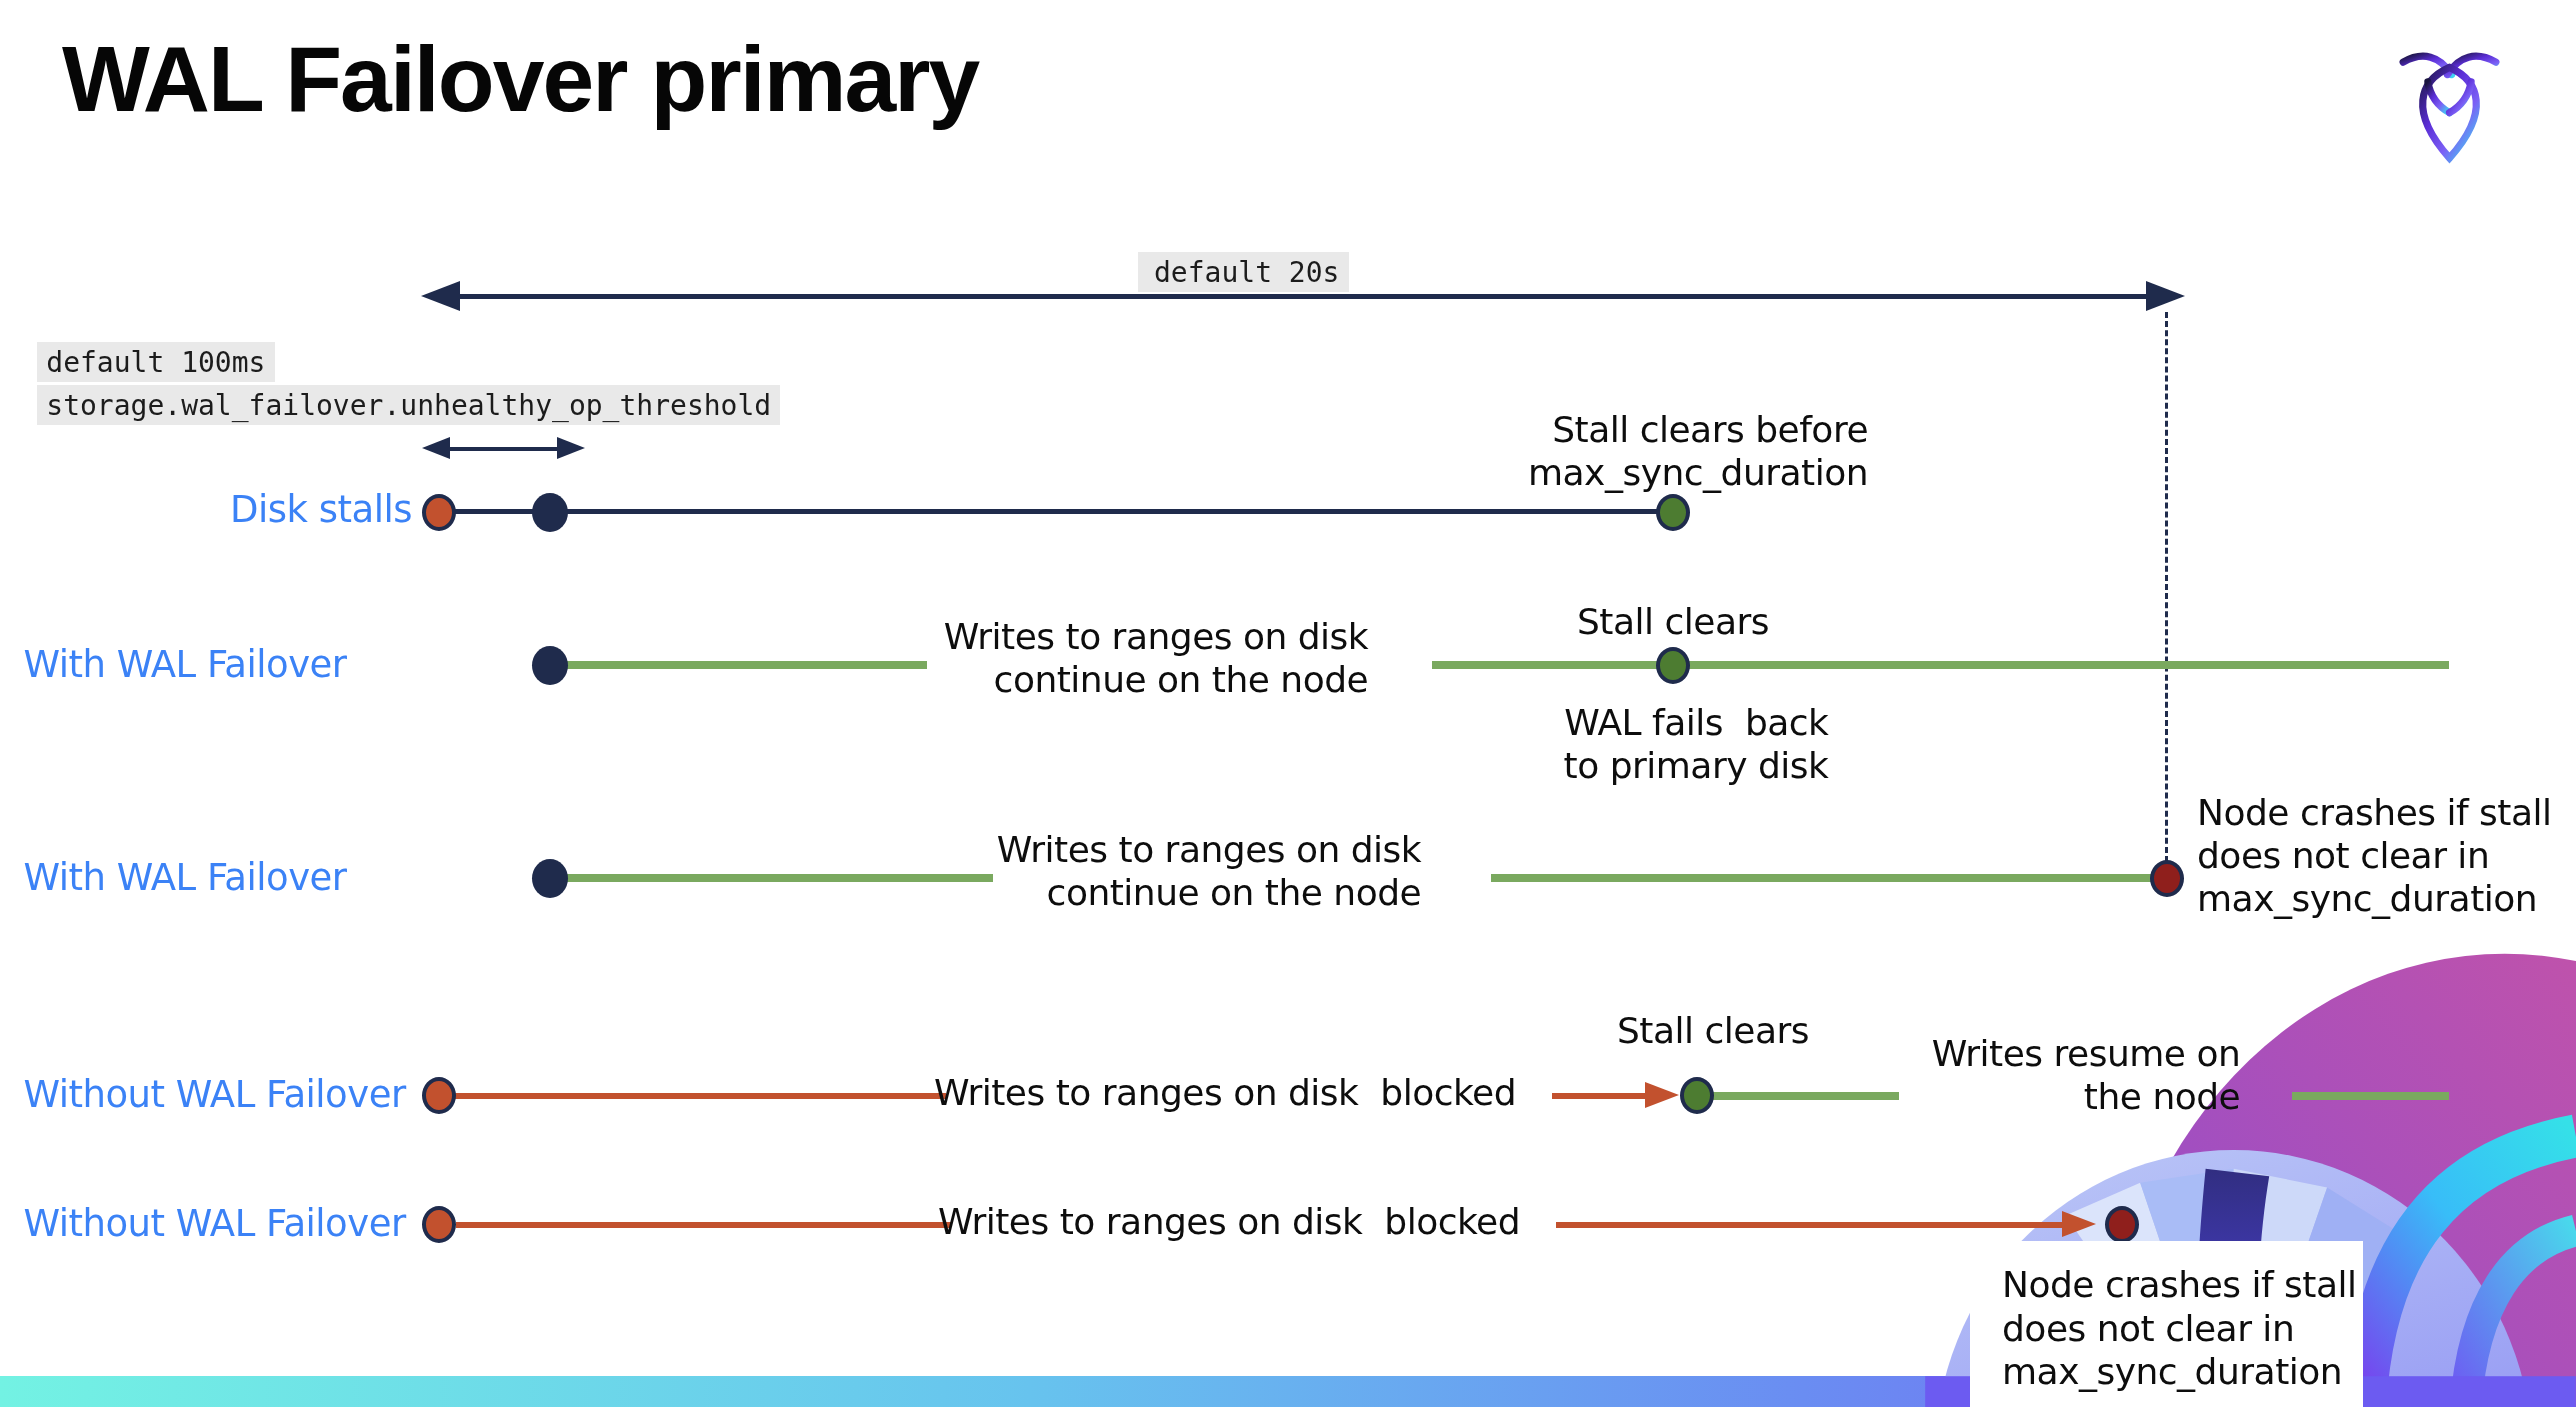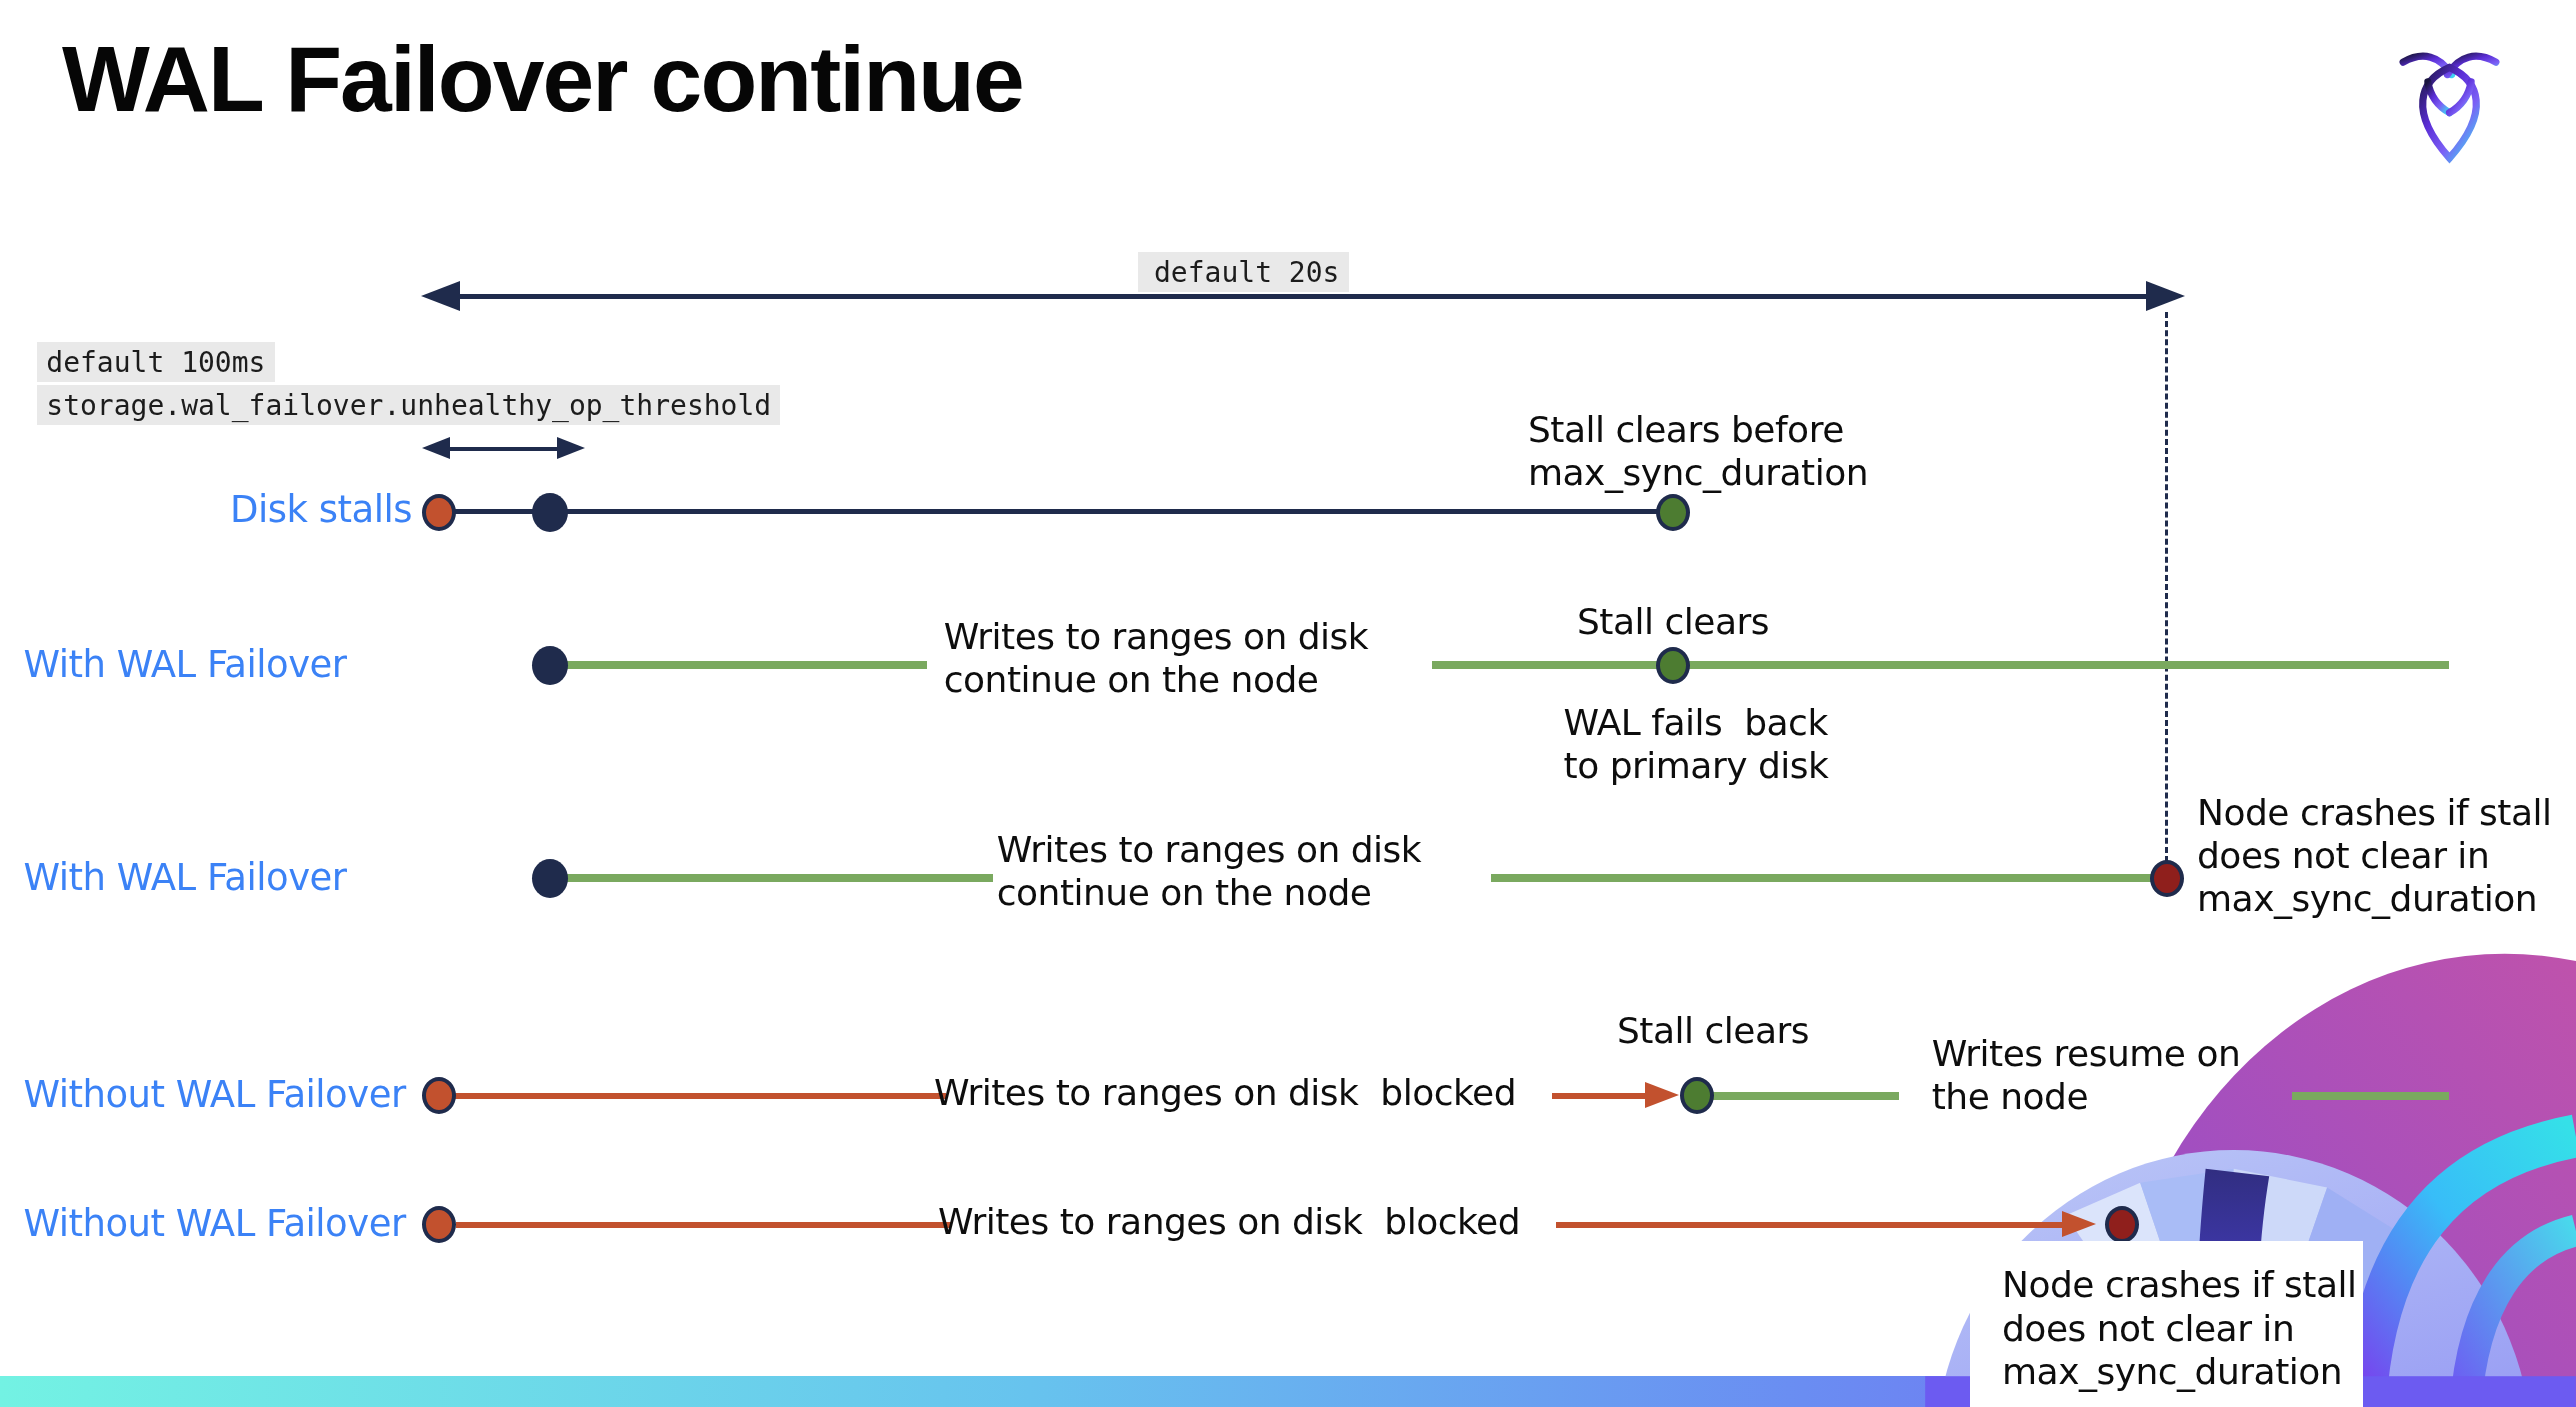--- a/index.html
+++ b/index.html
@@ -4,21 +4,21 @@
 <style>
   html,body{margin:0;padding:0;background:#ffffff;}
   .stage{position:relative;width:2576px;height:1408px;background:#ffffff;overflow:hidden;
          font-family:"DejaVu Sans",sans-serif;color:#0d0d0d;}
   .title{position:absolute;left:62px;top:26px;font-family:"Liberation Sans",sans-serif;
          font-weight:800;font-size:93px;letter-spacing:-1.9px;color:#060606;white-space:nowrap;z-index:5;}
   .mono{position:absolute;font-family:"DejaVu Sans Mono",monospace;font-size:28px;color:#1c1c1c;
         background:#e9e9e9;padding:3.7px 9.3px;z-index:4;white-space:nowrap;}
   .txt{position:absolute;font-size:36px;letter-spacing:-0.5px;line-height:1.2;color:#0d0d0d;
        white-space:pre-wrap;z-index:4;}
-  .center{transform:translateX(-50%);text-align:left;}
+  .center{transform:translateX(-50%);text-align:right;}
   .rowlabel{position:absolute;font-size:37px;letter-spacing:-0.5px;color:#3b82f6;z-index:4;white-space:nowrap;}
   .hline{position:absolute;z-index:2;}
   .navyline{background:#1f2b4c;}
   .greenline{background:#7aa95f;}
   .redline{background:#c2512e;}
   .dot{position:absolute;border-radius:50%;box-sizing:border-box;z-index:3;}
   .dot.ring{width:34px;height:37px;border:4.7px solid #1f2b4c;}
   .dot.navy{width:36px;height:39px;background:#1f2b4c;}
   .dot.red{background:#c2512e;}
   .dot.green{background:#4d7c31;}
@@ -70,21 +70,21 @@
     <polygon points="330,560 230,265 330,250" fill="#a9bcf6"></polygon>
     <polygon points="330,560 330,250 430,270" fill="#cdd9f9"></polygon>
     <polygon points="330,560 430,270 510,320" fill="#9fb0f4"></polygon>
     <path d="M300,250 C290,350 288,430 292,506 L360,506 C352,420 356,330 368,258 Z" fill="url(#gi)"></path>
     <path d="M470,506 C480,330 560,240 696,215" stroke="url(#gc)" stroke-width="46" fill="none"></path>
     <path d="M578,506 C586,392 630,332 696,316" stroke="url(#gc2)" stroke-width="34" fill="none"></path>
     <polygon points="60,506 95,420 120,506" fill="#4fe3ef"></polygon>
     <rect x="0" y="472" width="696" height="34" fill="#6c5bf1"></rect>
   </svg>
 
-  <div class="title">WAL Failover continue</div>
+  <div class="title">WAL Failover primary</div>
   <svg class="logo" viewBox="0 0 100 115">
     <defs>
       <linearGradient id="lg" x1="0" y1="0" x2="0.9" y2="1">
         <stop offset="0" stop-color="#1a1440"></stop>
           <stop offset="0.4" stop-color="#5b2ed6"></stop>
         <stop offset="0.7" stop-color="#7b5ff5"></stop>
           <stop offset="1" stop-color="#3fd3f2"></stop>
       </linearGradient>
     </defs>
     <g stroke="url(#lg)" stroke-width="7" fill="none" stroke-linecap="round">

